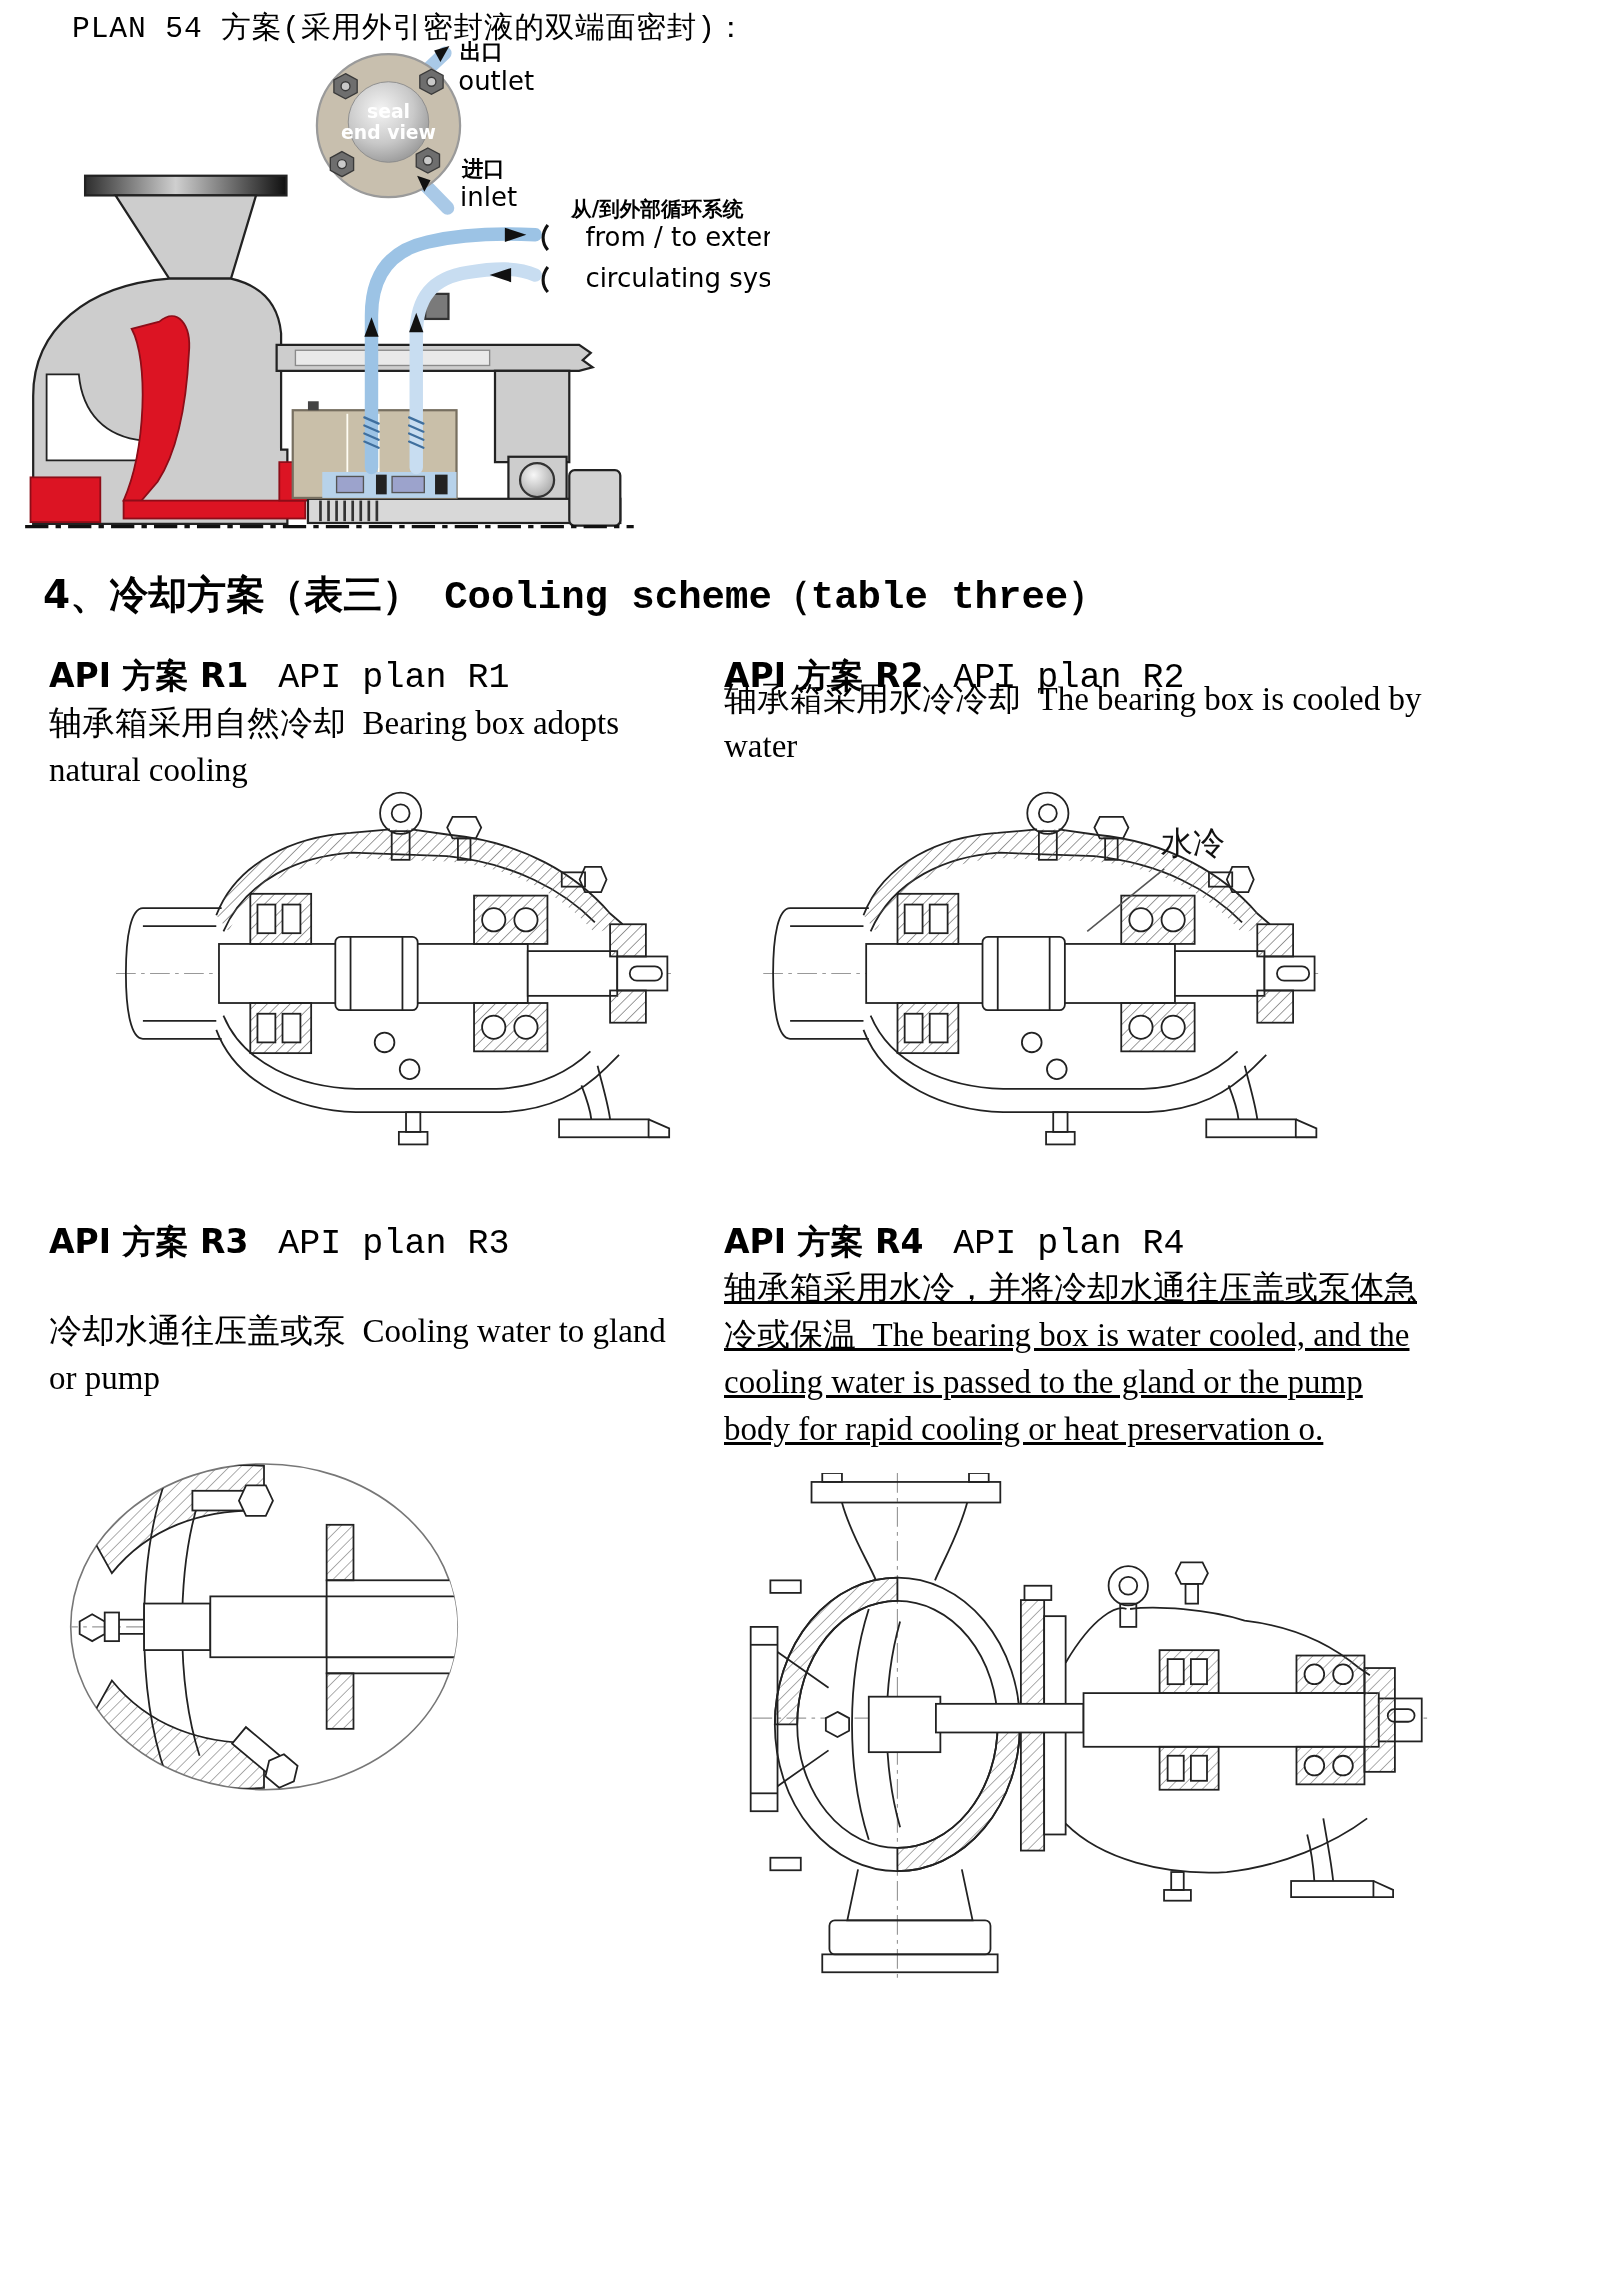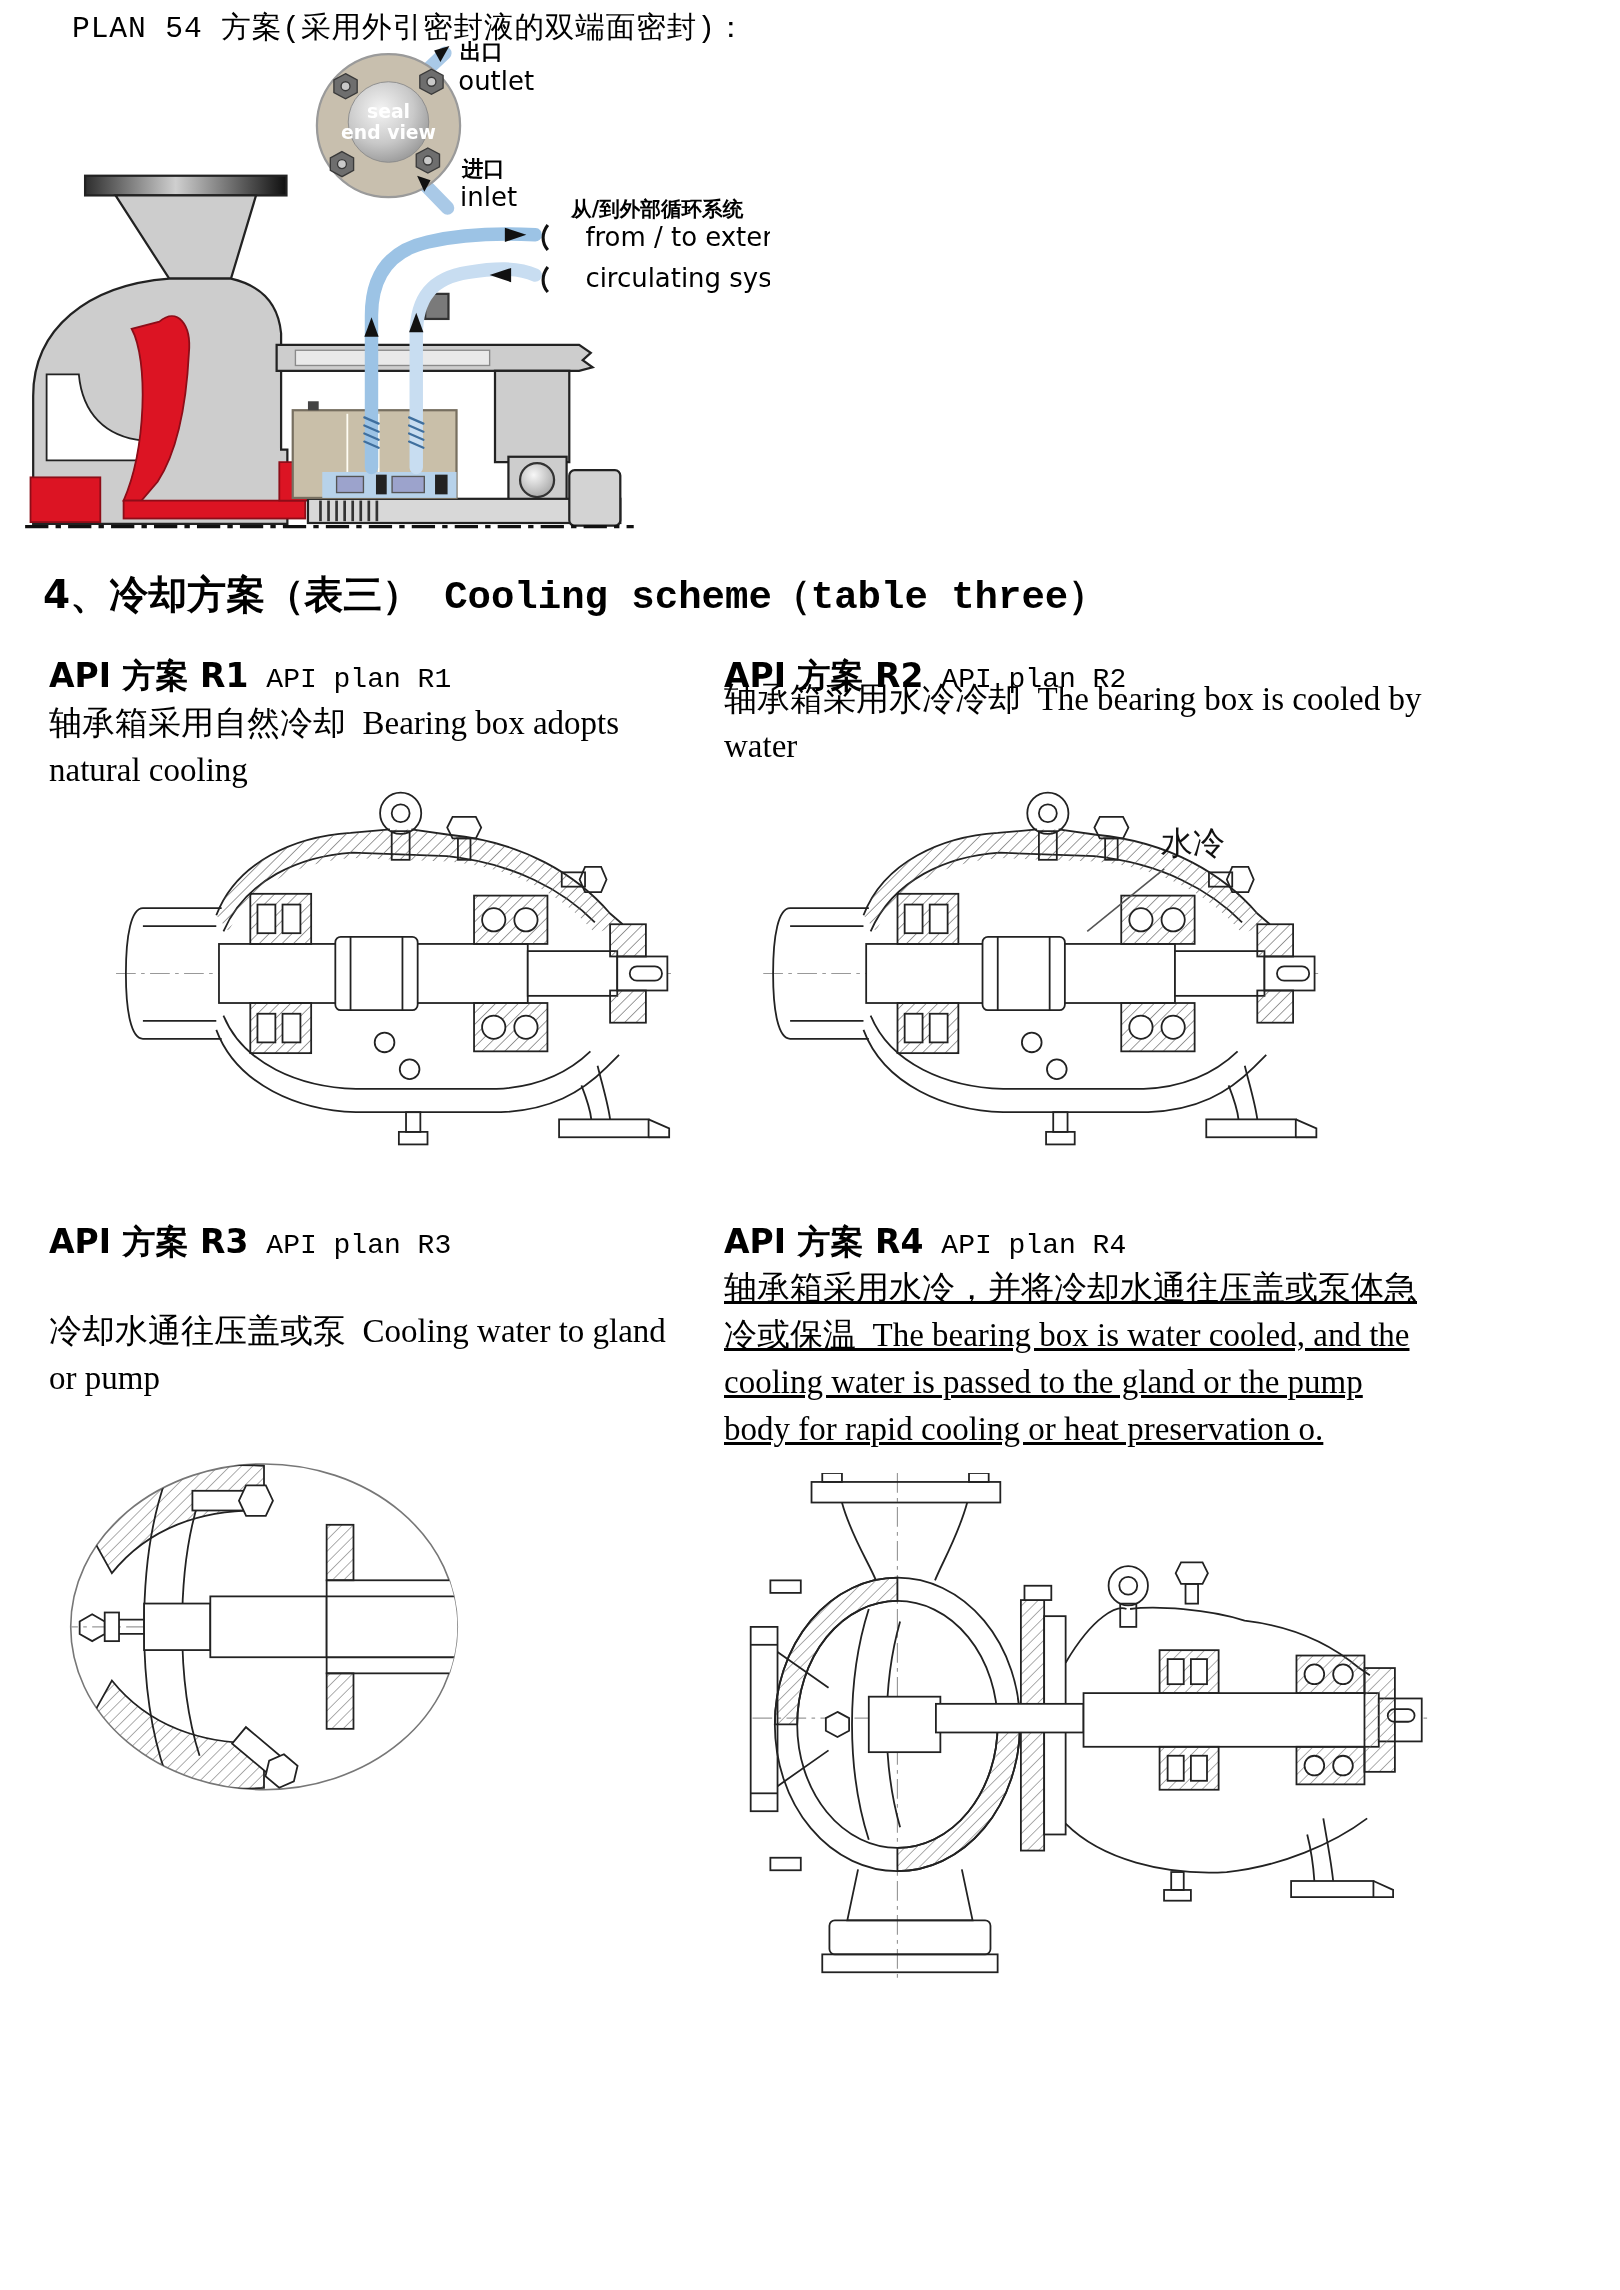--- a/index.html
+++ b/index.html
@@ -10,21 +10,21 @@
   .serif{font-family:"Liberation Serif","DejaVu Serif",serif;}
   .mono{font-family:"Liberation Mono","DejaVu Sans Mono",monospace;}
   .doc-title{left:64px;top:7.2px;font-size:29.6px;letter-spacing:0.9px;margin-left:8px;}
   .desc-block{left:776px;top:49px;}
   .desc-lines{font-size:36px;line-height:47px;white-space:pre-line;}
   .desc-note{font-size:36px;line-height:47px;font-weight:bold;margin-top:0;}
   .section-heading{left:43px;top:568px;font-size:39px;font-weight:bold;white-space:nowrap;}
   .section-heading .en{font-family:Liberation Mono, monospace;margin-left:23px;}
   .plan-title{font-size:33px;white-space:nowrap;}
   .plan-title .cn{font-weight:bold;text-align:center;}
-  .plan-title .en{font-family:"Liberation Mono","DejaVu Sans Mono",monospace;font-size:28px;margin-left:18px;}
+  .plan-title .en{font-family:"Liberation Mono","DejaVu Sans Mono",monospace;font-size:35px;margin-left:30px;}
   .plan-desc{font-size:33px;line-height:47px;white-space:pre;
              font-family:"Liberation Serif","DejaVu Serif",serif;}
   svg text{font-family:"DejaVu Sans","Liberation Sans",sans-serif;}
 </style>
 </head>
 <body>
 
 <div class="abs doc-title mono">PLAN 54 方案(采用外引密封液的双端面密封)：</div>
 
 <svg class="abs" style="left:7.2px;top:19.7px;" width="763" height="537" viewBox="0 0 852 600">

